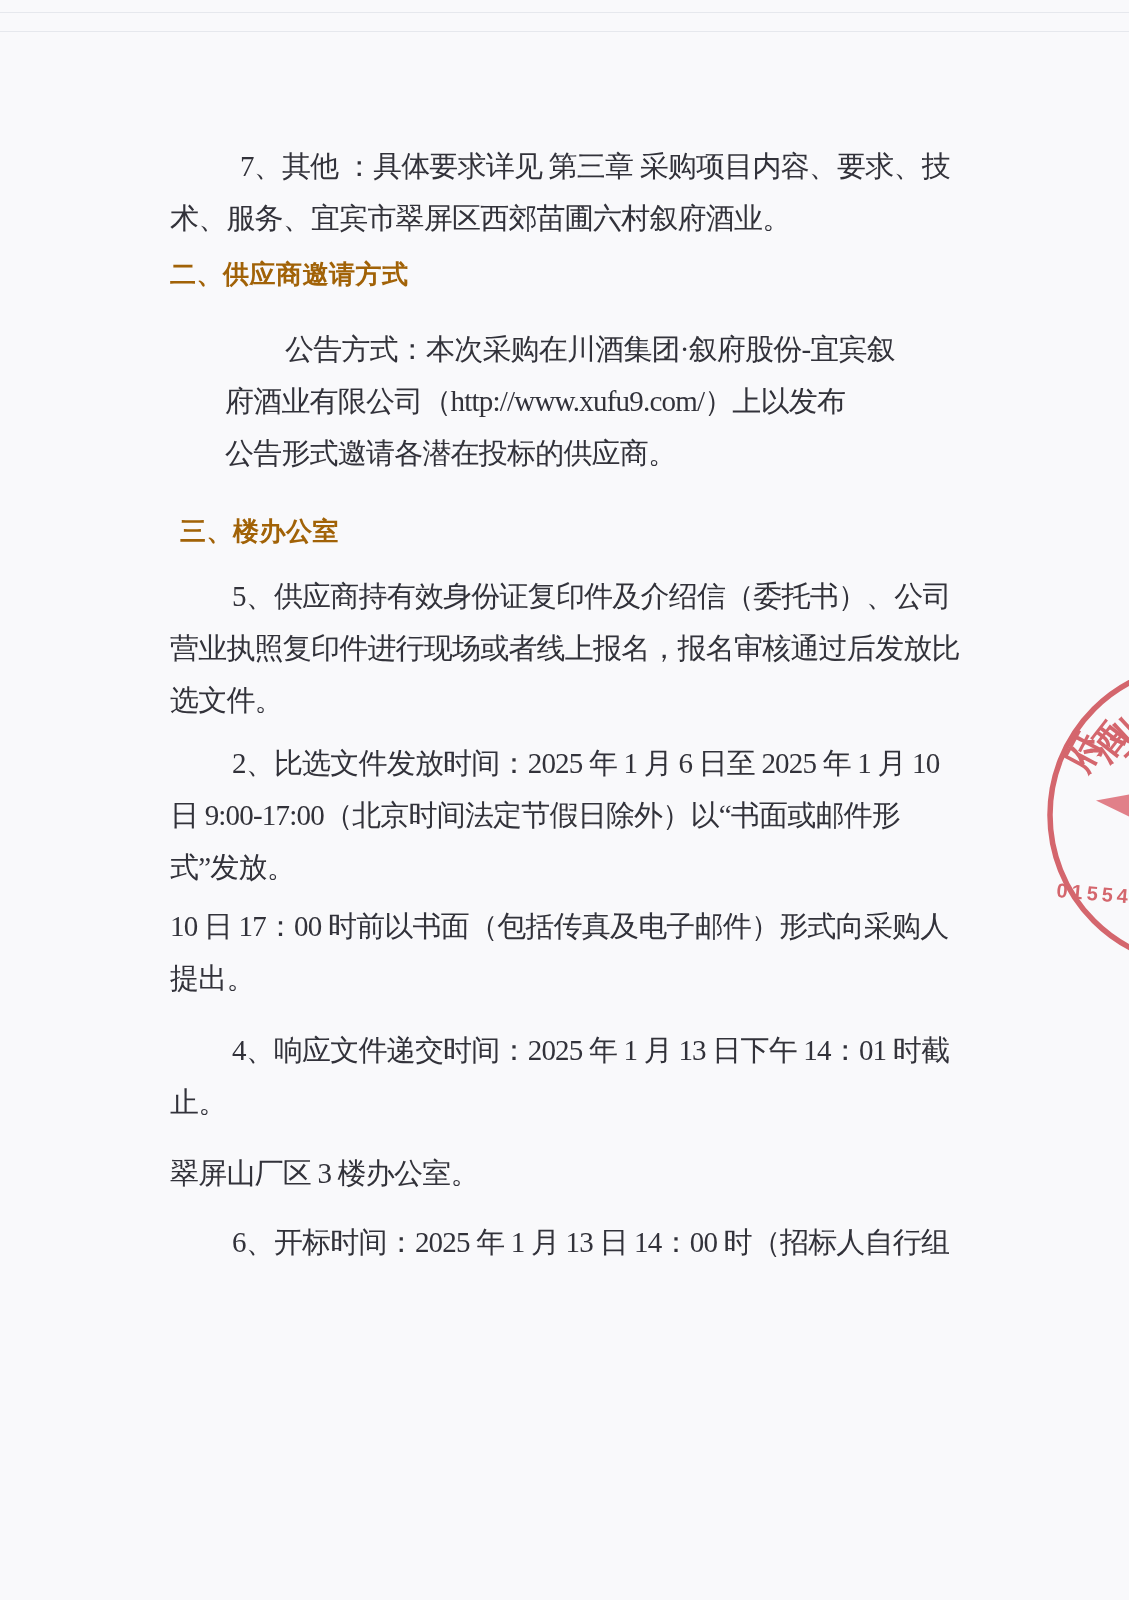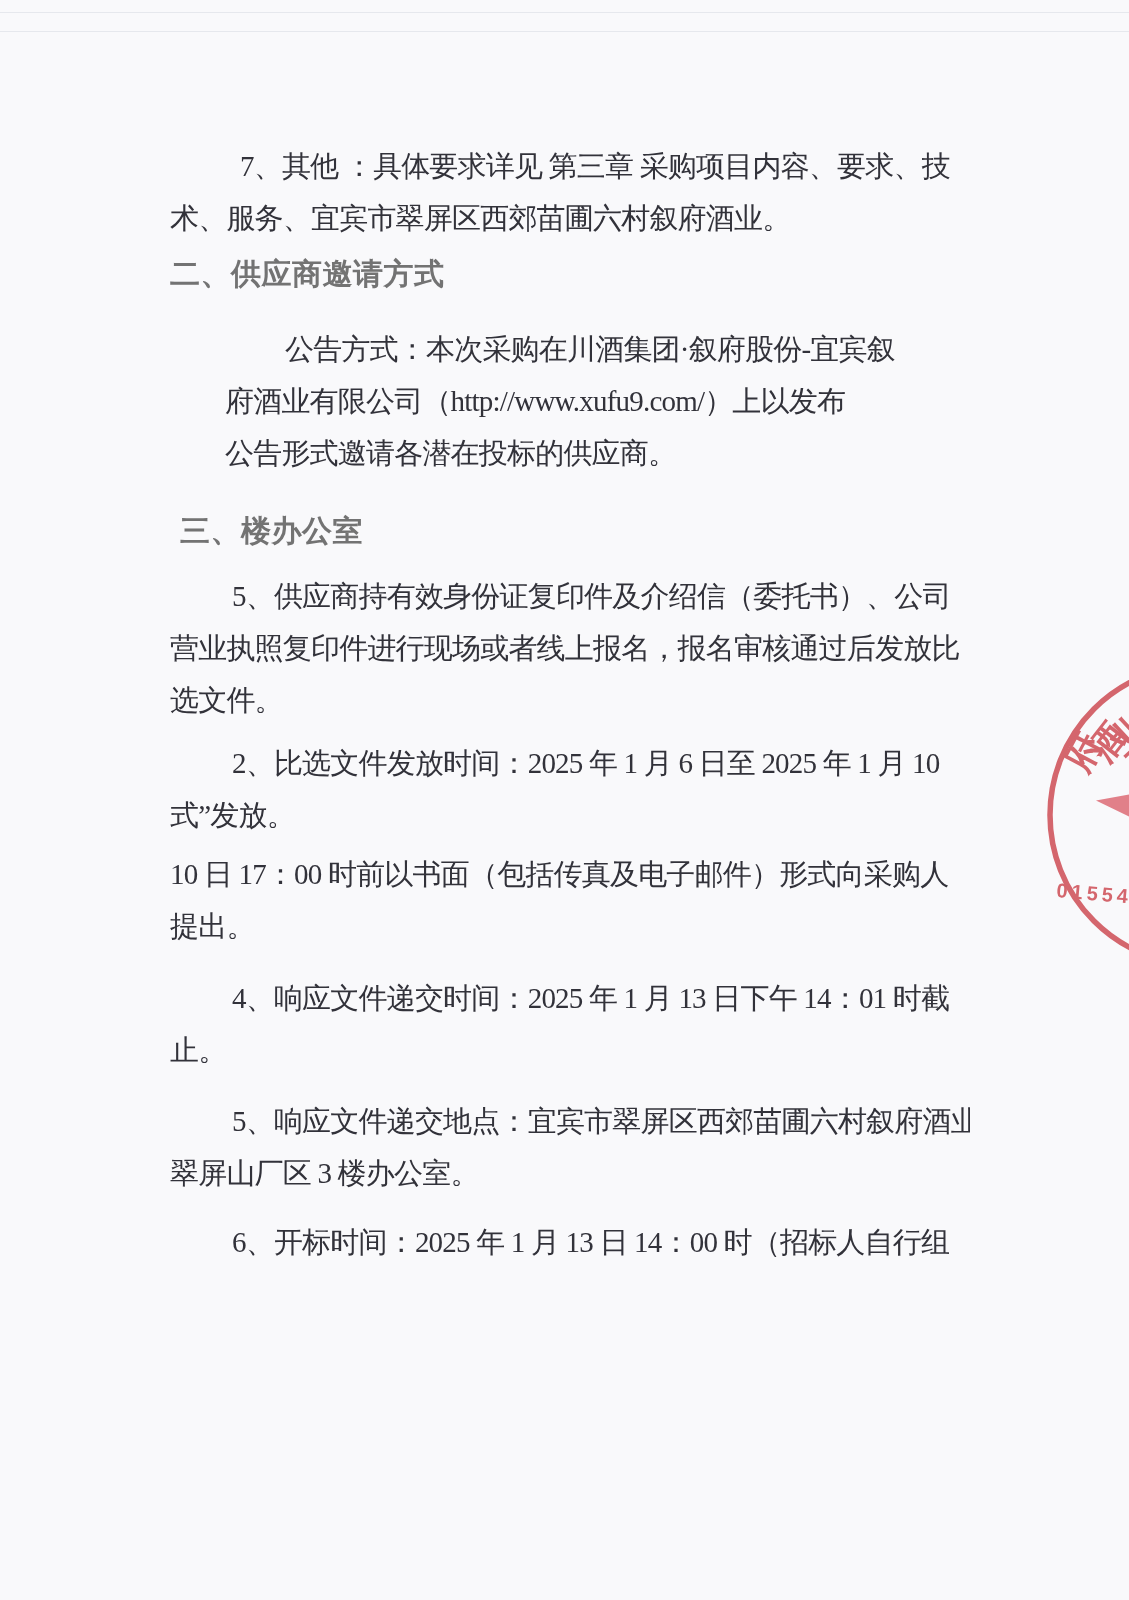--- a/index.html
+++ b/index.html
@@ -28,22 +28,22 @@
   .line {
     font-size: 29px;
     line-height: 52px;
     letter-spacing: -0.8px;
     white-space: nowrap;
     overflow: hidden;
   }
   .heading .line {
     font-family: "Liberation Sans", "DejaVu Sans", sans-serif;
     font-weight: 700;
-    font-size: 30px;
-    color: #737373;
+    font-size: 26px;
+    color: #a16207;
     letter-spacing: 0.5px;
   }
   
   .ind-p1 { padding-left: 70px; }
   .ind-num { padding-left: 62px; }
   .ind-ann-first { padding-left: 115px; }
   .ind-ann-cont { padding-left: 55px; }
   .ind-h3 { padding-left: 10px; }
 
   
@@ -107,35 +107,35 @@
     </div>
 
     <div class="para m-p3">
       <div class="line ind-num">5、供应商持有效身份证复印件及介绍信（委托书）、公司</div>
       <div class="line">营业执照复印件进行现场或者线上报名，报名审核通过后发放比</div>
       <div class="line">选文件。</div>
     </div>
 
     <div class="para m-p4">
       <div class="line ind-num">2、比选文件发放时间：2025 年 1 月 6 日至 2025 年 1 月 10</div>
+      <div class="line">日 9:00-17:00（北京时间法定节假日除外）以“书面或邮件形</div>
       <div class="line">式”发放。</div>
     </div>
 
     <div class="para m-p5">
       <div class="line">10 日 17：00 时前以书面（包括传真及电子邮件）形式向采购人</div>
       <div class="line">提出。</div>
     </div>
 
     <div class="para m-p6">
       <div class="line ind-num">4、响应文件递交时间：2025 年 1 月 13 日下午 14：01 时截</div>
       <div class="line">止。</div>
     </div>
 
     <div class="para m-p7">
-      <div class="line ind-num">5、响应文件递交地点：宜宾市翠屏区西郊苗圃六村叙府酒业</div>
       <div class="line">翠屏山厂区 3 楼办公室。</div>
     </div>
 
     <div class="para m-p8">
       <div class="line ind-num">6、开标时间：2025 年 1 月 13 日 14：00 时（招标人自行组</div>
     </div>
 
   </div>
 
   <svg class="stamp" width="360" height="360" viewBox="0 0 360 360">

